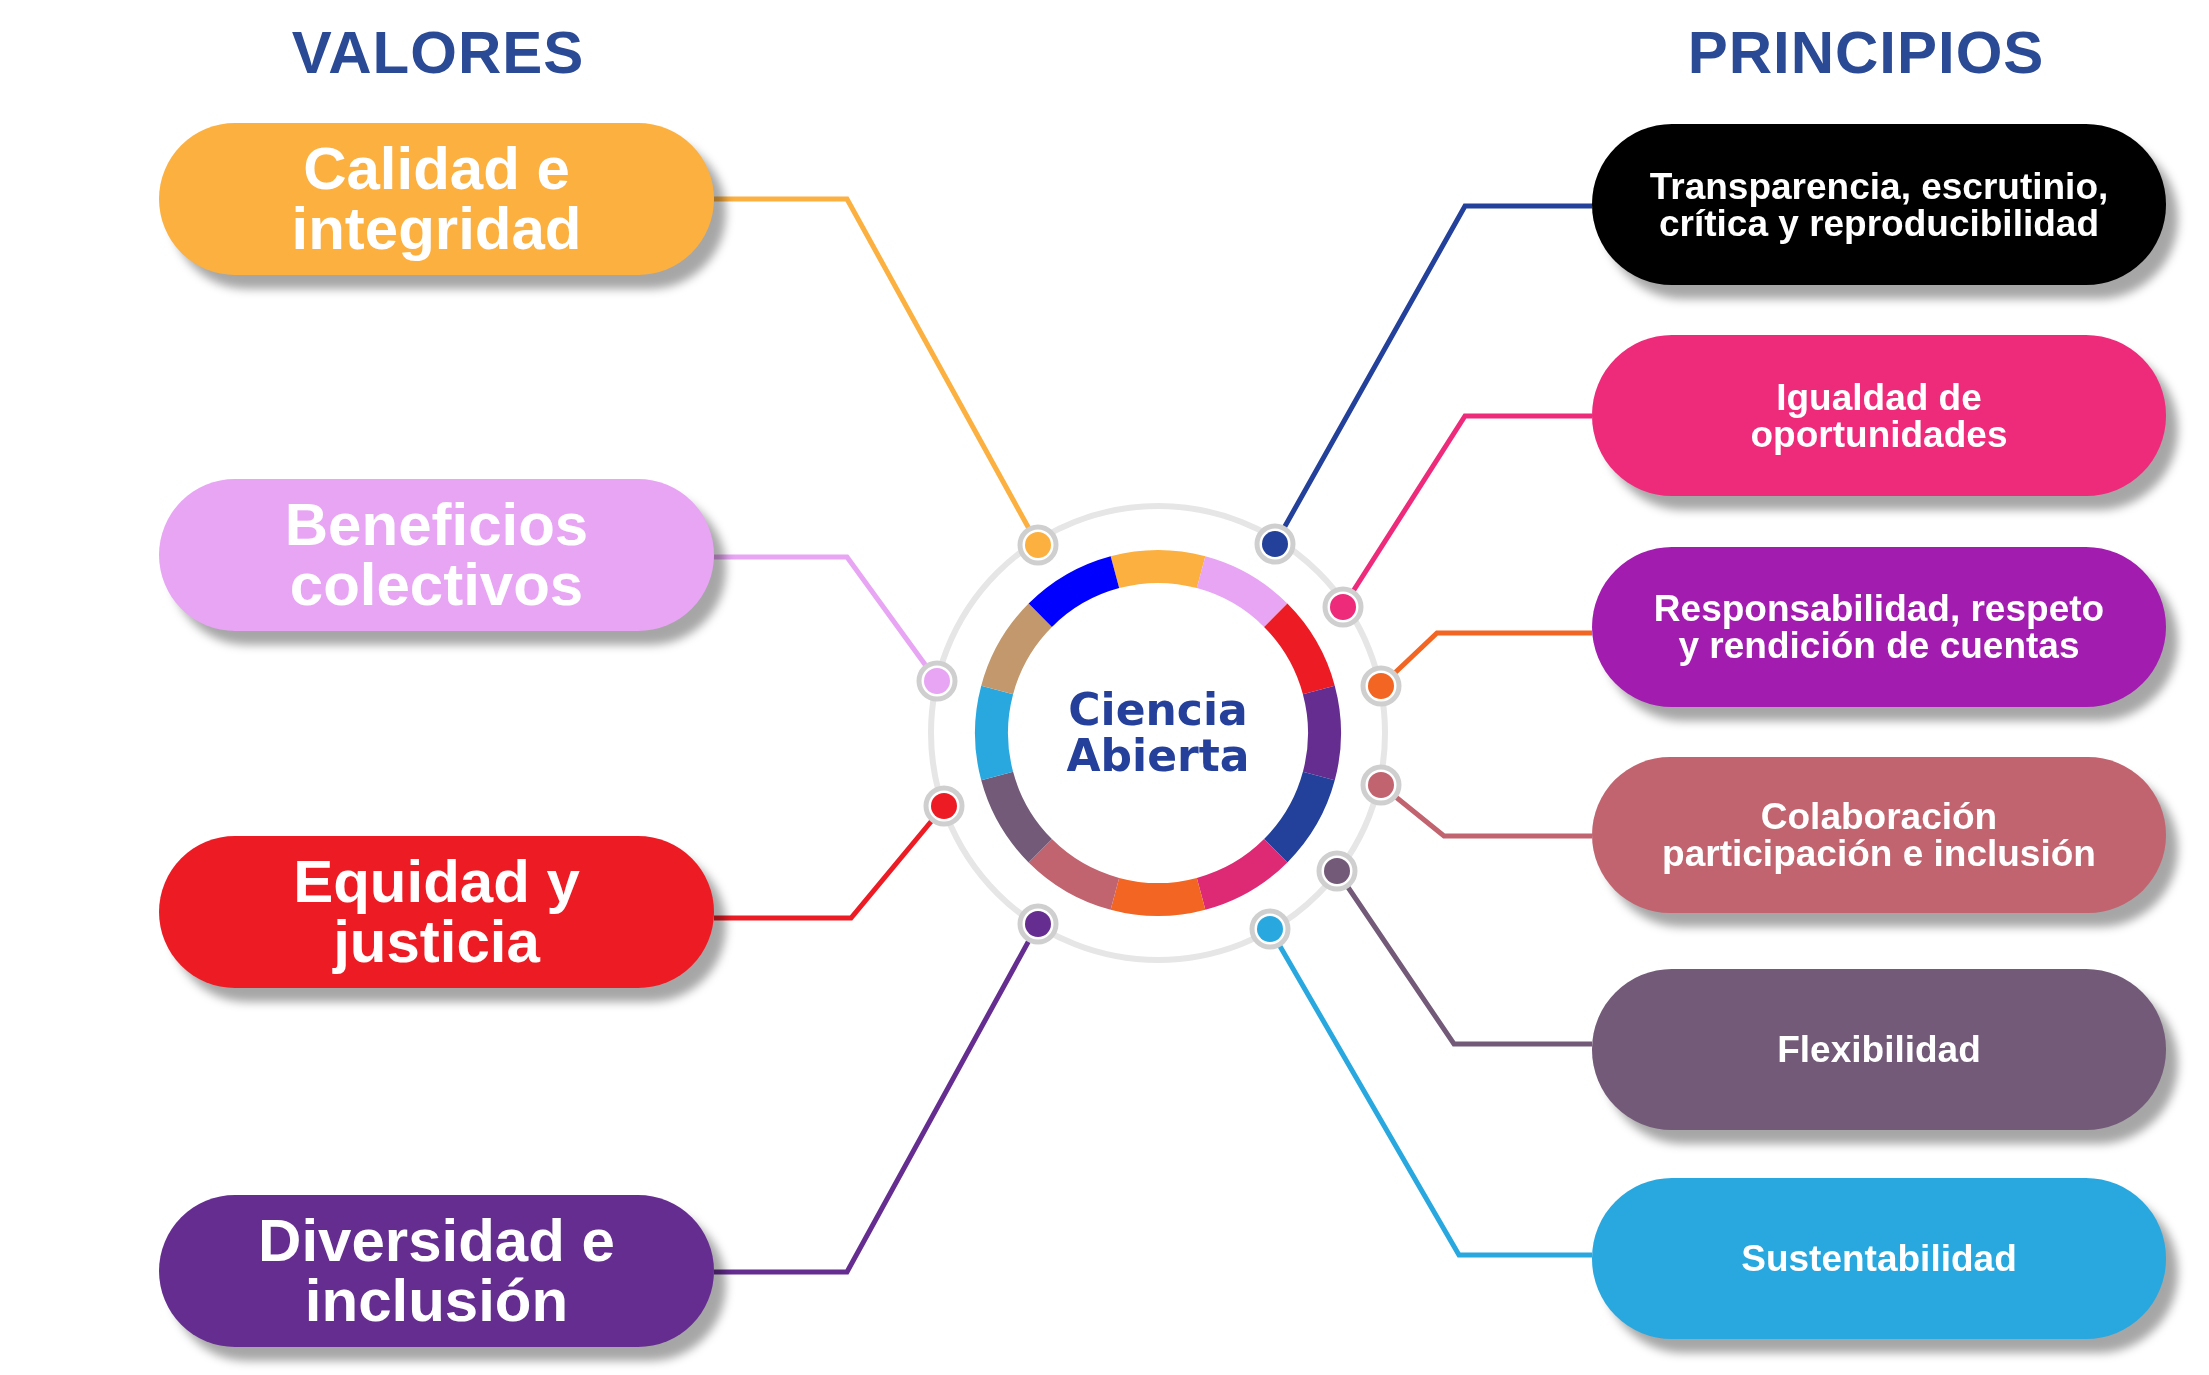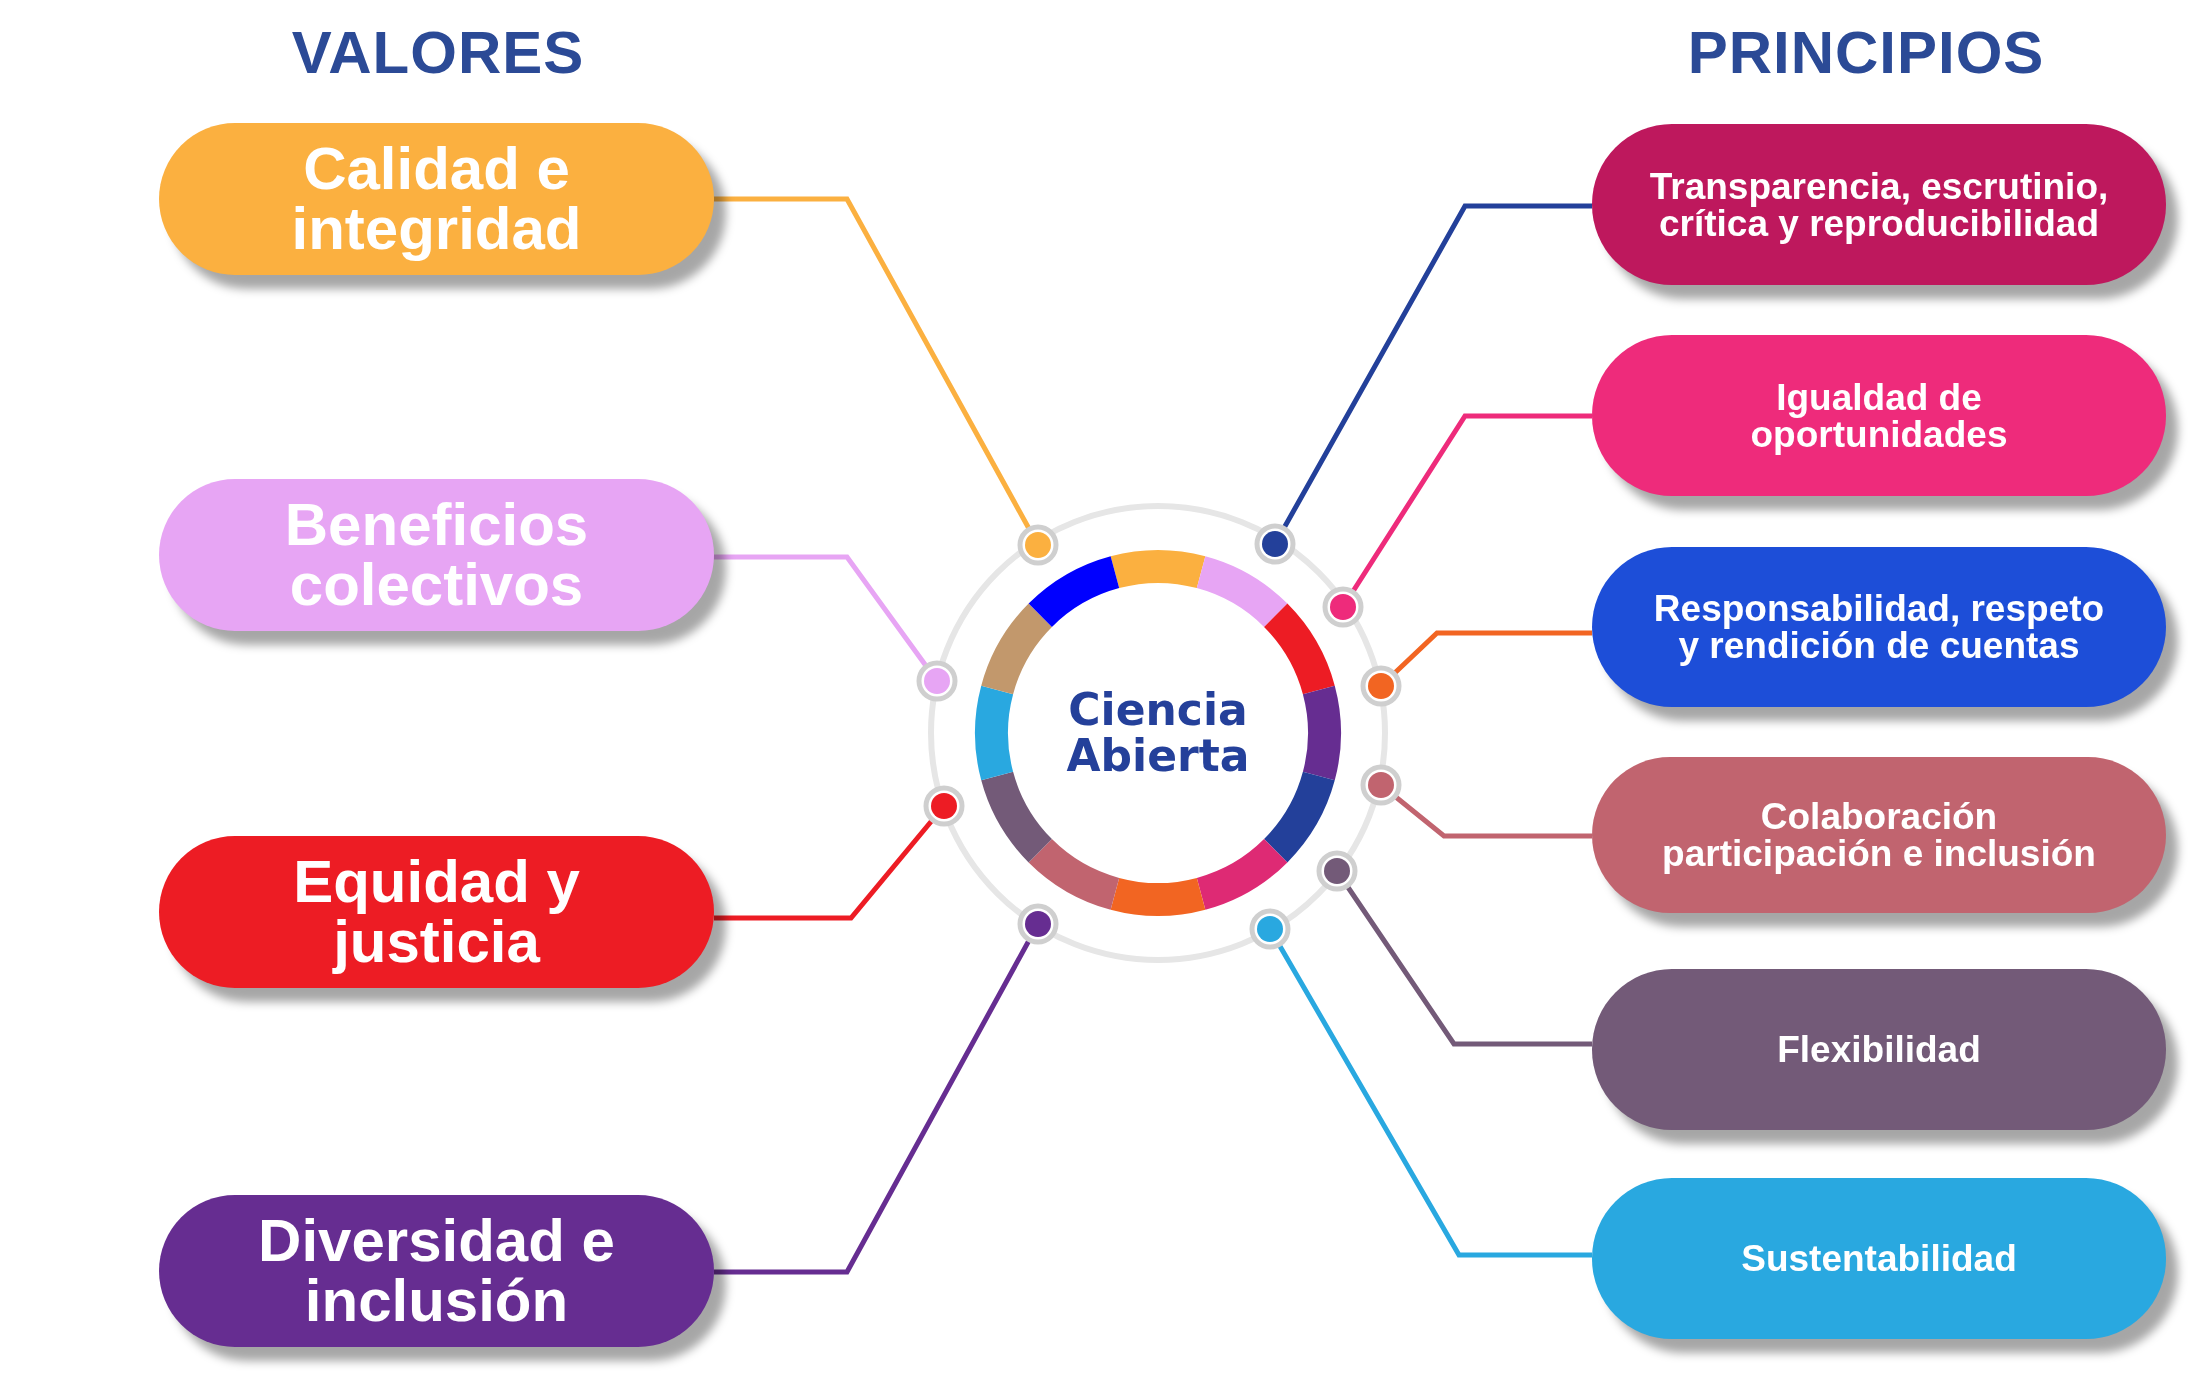--- a/index.html
+++ b/index.html
@@ -72,22 +72,22 @@
 
 <div class="center-label">Ciencia
 Abierta</div>
 
 <div class="pill left" style="left: 159px; top: 123px; width: 555px; height: 152px; background: rgb(251, 176, 64);">Calidad e integridad</div>
 <div class="pill left" style="left: 159px; top: 479px; width: 555px; height: 152px; background: rgb(231, 165, 244);">Beneficios colectivos</div>
 <div class="pill left" style="left: 159px; top: 836px; width: 555px; height: 152px; background: rgb(237, 28, 36);">Equidad y justicia</div>
 <div class="pill left" style="left: 159px; top: 1195px; width: 555px; height: 152px; background: rgb(102, 45, 145);">Diversidad e
 inclusión</div>
 
-<div class="pill right" style="left: 1592px; top: 124px; width: 574px; height: 161px; background: #be185d;">Transparencia, escrutinio,
+<div class="pill right" style="left: 1592px; top: 124px; width: 574px; height: 161px; background: #000000;">Transparencia, escrutinio,
 crítica y reproducibilidad</div>
 <div class="pill right" style="left: 1592px; top: 335px; width: 574px; height: 161px; background: rgb(238, 43, 123);">Igualdad de
 oportunidades</div>
-<div class="pill right" style="left: 1592px; top: 547px; width: 574px; height: 160px; background: #1d4ed8;">Responsabilidad, respeto
+<div class="pill right" style="left: 1592px; top: 547px; width: 574px; height: 160px; background: #a21caf;">Responsabilidad, respeto
 y rendición de cuentas</div>
 <div class="pill right" style="left: 1592px; top: 757px; width: 574px; height: 156px; background: rgb(193, 100, 111);">Colaboración
 participación e inclusión</div>
 <div class="pill right big" style="left: 1592px; top: 969px; width: 574px; height: 161px; background: rgb(115, 90, 120);">Flexibilidad</div>
 <div class="pill right big" style="left: 1592px; top: 1178px; width: 574px; height: 161px; background: rgb(41, 168, 224);">Sustentabilidad</div>
 
 </body></html>

